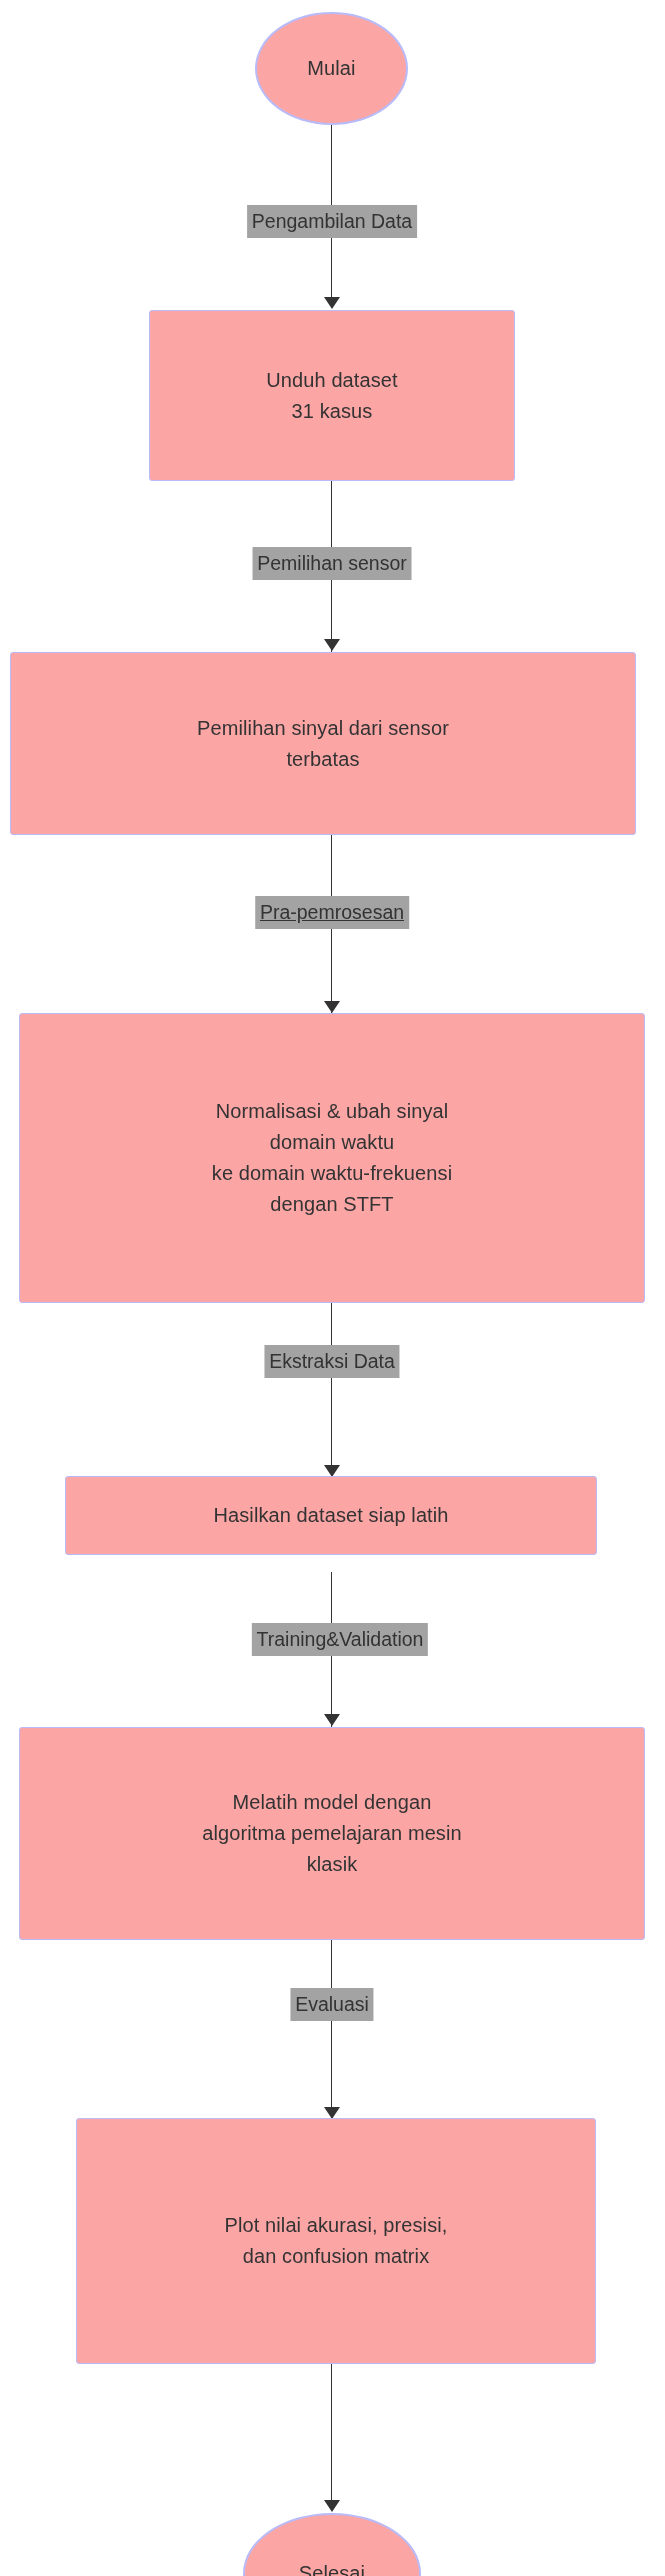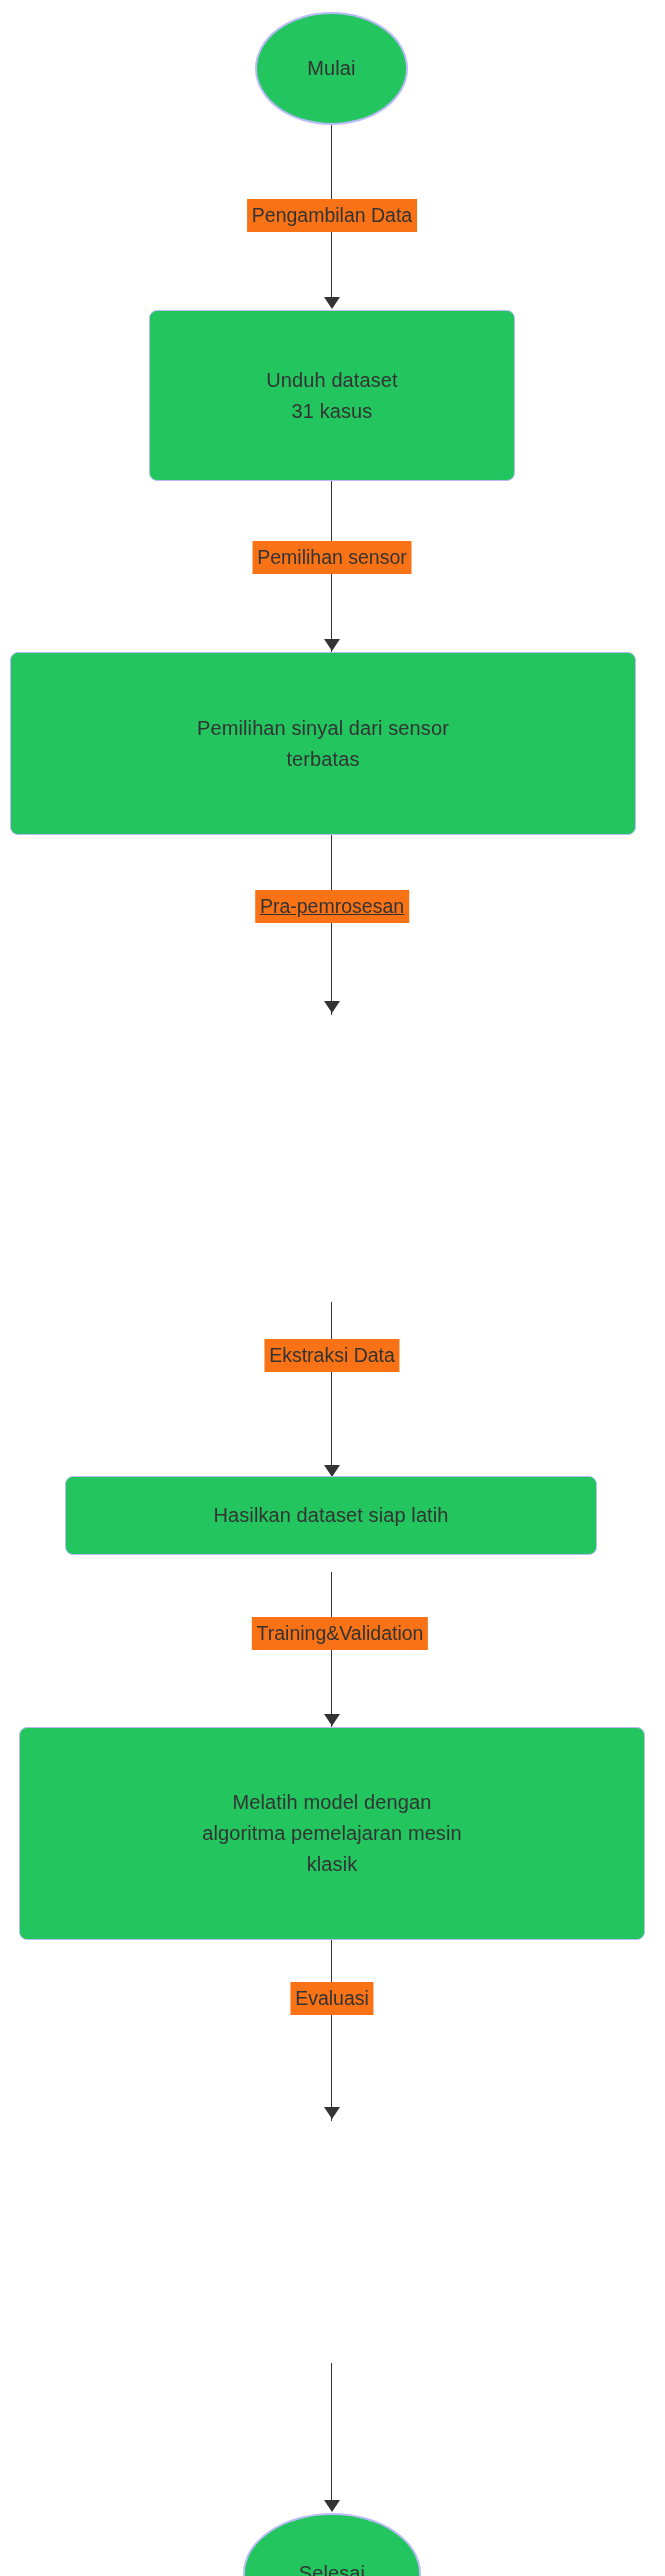--- a/index.html
+++ b/index.html
@@ -19,33 +19,33 @@
     height: 2576px;
     margin: 0 auto;
     background: #ffffff;
     overflow: hidden;
   }
 
   
   .node {
     position: absolute;
     box-sizing: border-box;
-    background: #22c55e;
+    background: #fca5a5;
     border: 1.3px solid #b9bbf8;
     display: flex;
     align-items: center;
     justify-content: center;
     text-align: center;
     color: #333333;
     font-size: 20px;
     line-height: 1.55;
     letter-spacing: 0.1px;
   }
   .node.process {
-    border-radius: 8px;
+    border-radius: 3px;
   }
   .node.terminator {
     border-radius: 50% / 50%;
     border-width: 2px;
   }
   .node-label {
     display: block;
     white-space: pre-line;
     padding: 0 6.7px;
   }
@@ -61,28 +61,29 @@
     width: 0;
     height: 0;
     border-left: 8px solid transparent;
     border-right: 8px solid transparent;
     border-top: 12.7px solid #333333;
   }
 
   
   .edge-label {
     position: absolute;
-    background: #f97316;
+    background: #a3a3a3;
     color: #333333;
     font-size: 19.5px;
     line-height: 1.35;
     padding: 2.7px 4.7px 4px 4.7px;
     white-space: nowrap;
     transform: translateX(-50%);
     box-sizing: border-box;
+    margin-top: 6px;
   }
 </style>
 </head>
 <body>
 
 <div id="flow-root">
 
   <div class="edge" style="left:331px; top:124px; height:181px;"></div>
   <div class="arrowhead" style="left:324px; top:297px;"></div>
   <div class="edge-label" style="left:332px; top:199px;">
@@ -129,30 +130,40 @@
   <div class="node process" style="left:149px; top:310px; width:366px; height:171px;">
     <span class="node-label">Unduh dataset
 31 kasus</span>
   </div>
 
   <div class="node process" style="left:10px; top:652px; width:626px; height:183px;">
     <span class="node-label">Pemilihan sinyal dari sensor
 terbatas</span>
   </div>
 
+  <div class="node process" style="left:19px; top:1013px; width:626px; height:290px;">
+    <span class="node-label">Normalisasi &amp; ubah sinyal
+domain waktu
+ke domain waktu-frekuensi
+dengan STFT</span>
+  </div>
 
   <div class="node process" style="left:65px; top:1476px; width:532px; height:79px;">
     <span class="node-label">Hasilkan dataset siap latih</span>
   </div>
 
   <div class="node process" style="left:19px; top:1727px; width:626px; height:213px;">
     <span class="node-label">Melatih model dengan
 algoritma pemelajaran mesin
 klasik</span>
   </div>
 
+  <div class="node process" style="left:76px; top:2118px; width:520px; height:246px;">
+    <span class="node-label">Plot nilai akurasi, presisi,
+dan confusion matrix</span>
+  </div>
 
   <div class="node terminator" style="left:243px; top:2513px; width:178px; height:121px;">
     <span class="node-label">Selesai</span>
   </div>
 
 </div>
 
 
 </body></html>

